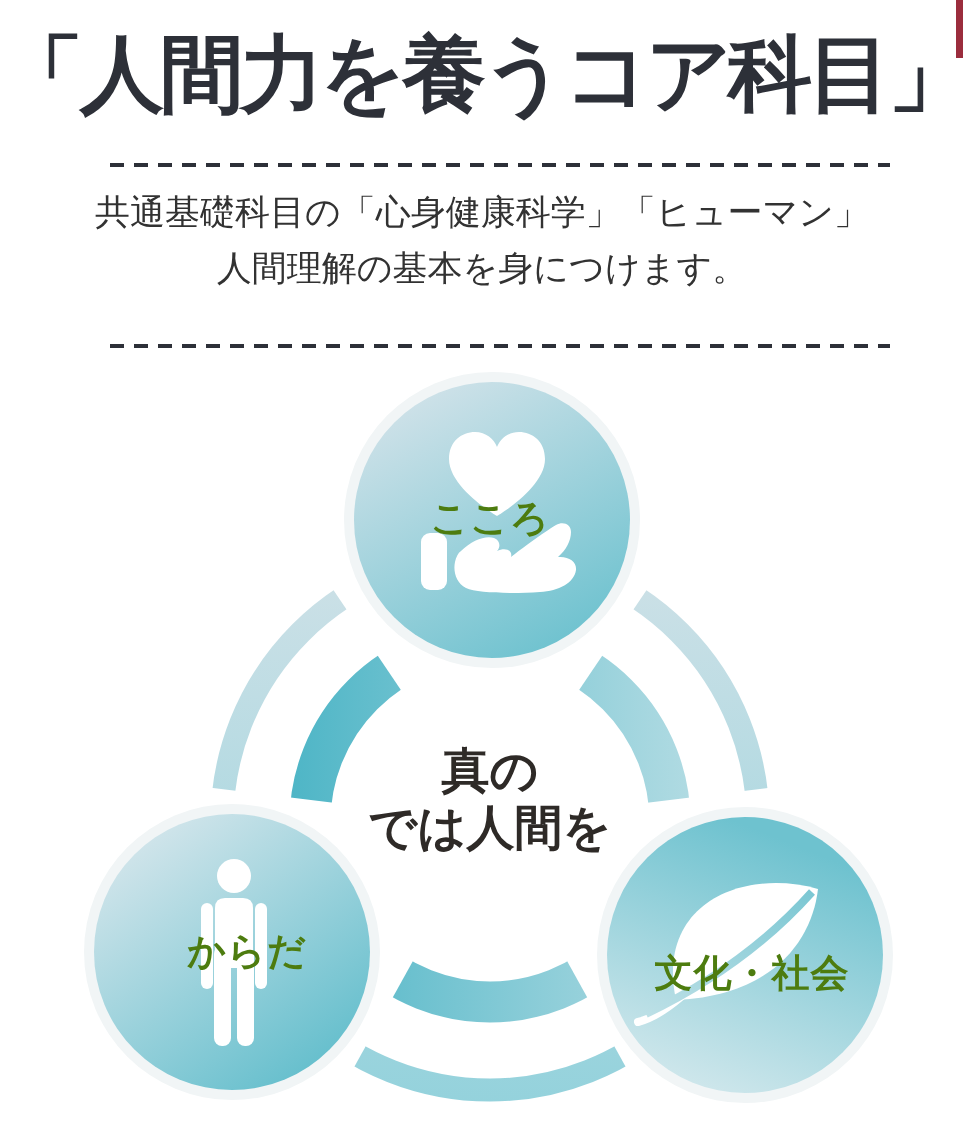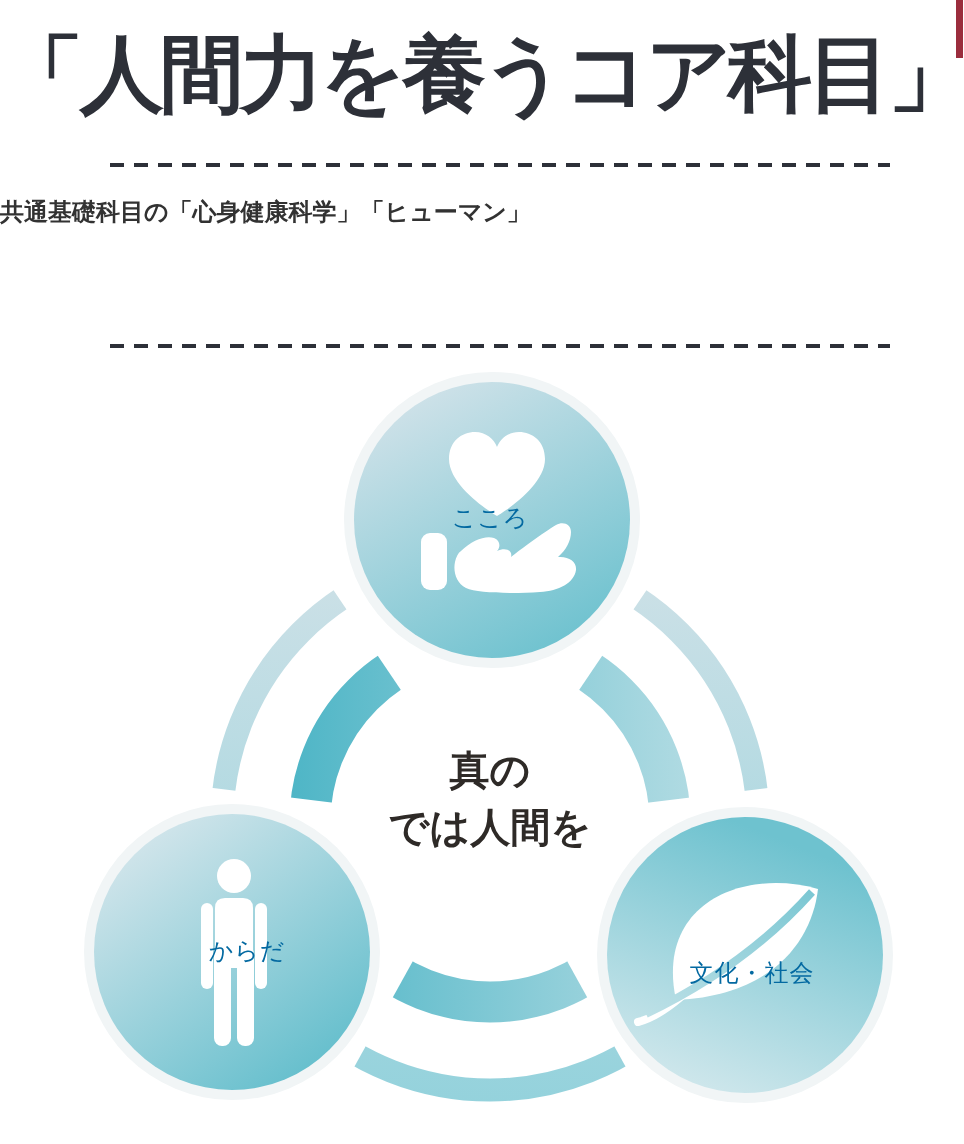--- a/index.html
+++ b/index.html
@@ -13,52 +13,53 @@
     font-size:84px;font-weight:800;letter-spacing:-4px;color:#2d3038;line-height:1.15;
     white-space:nowrap;
   }
   .dashed-rule{
     position:absolute;left:110px;width:780px;height:4px;
     background:repeating-linear-gradient(to right,#2d3038 0 14px,transparent 14px 24px);
   }
   #rule-top{top:163px;}
   #rule-bottom{top:344px;}
   #description{
-    position:absolute;left:0;right:0;top:184px;
-    font-size:24px;font-weight:700;color:#323232;line-height:56px;letter-spacing:0px;
+    position:absolute;left:0;right:0;top:184px;text-align:center;
+    font-size:35px;font-weight:400;color:#323232;line-height:56px;letter-spacing:0px;
     white-space:nowrap;
   }
   
   #accent-stripe{position:absolute;top:0;right:1px;width:7px;height:58px;background:#9b2d3d;}
   
   #diagram-svg{position:absolute;left:0;top:0;width:964px;height:1144px;}
   .node-label{
     position:absolute;transform:translate(-50%,-50%);
-    font-size:24px;font-weight:400;color:#0369a1;white-space:nowrap;letter-spacing:1px;
+    font-size:38px;font-weight:700;color:#4d7c0f;white-space:nowrap;letter-spacing:1px;
   }
   #center-label{
     position:absolute;left:490px;top:799px;transform:translate(-50%,-50%);
-    text-align:center;font-size:40px;font-weight:800;color:#2e2a27;line-height:57px;
+    text-align:center;font-size:48px;font-weight:800;color:#2e2a27;line-height:57px;
     white-space:nowrap;
   }
 </style>
 </head>
 <body>
 
 <div id="page">
 
   <div id="accent-stripe" style="background-color: rgb(155, 45, 61);"></div>
 
   <div id="title">「人間力を養うコア科目」</div>
 
   <div id="rule-top" class="dashed-rule"></div>
   <div id="rule-bottom" class="dashed-rule"></div>
 
   <div id="description">
     <div>共通基礎科目の「心身健康科学」「ヒューマン」</div>
+    <div>人間理解の基本を身につけます。</div>
   </div>
 
   <svg id="diagram-svg" viewBox="0 0 964 1144">
     <defs>
       <linearGradient id="gInner" gradientUnits="userSpaceOnUse" x1="285" y1="822" x2="800" y2="822">
         <stop offset="0" stop-color="#4db5c6"></stop>
           <stop offset="1" stop-color="#cbe5ea"></stop>
       </linearGradient>
       <linearGradient id="gOuter" gradientUnits="userSpaceOnUse" x1="490" y1="545" x2="490" y2="1105">
         <stop offset="0" stop-color="#cfe1e7"></stop>

